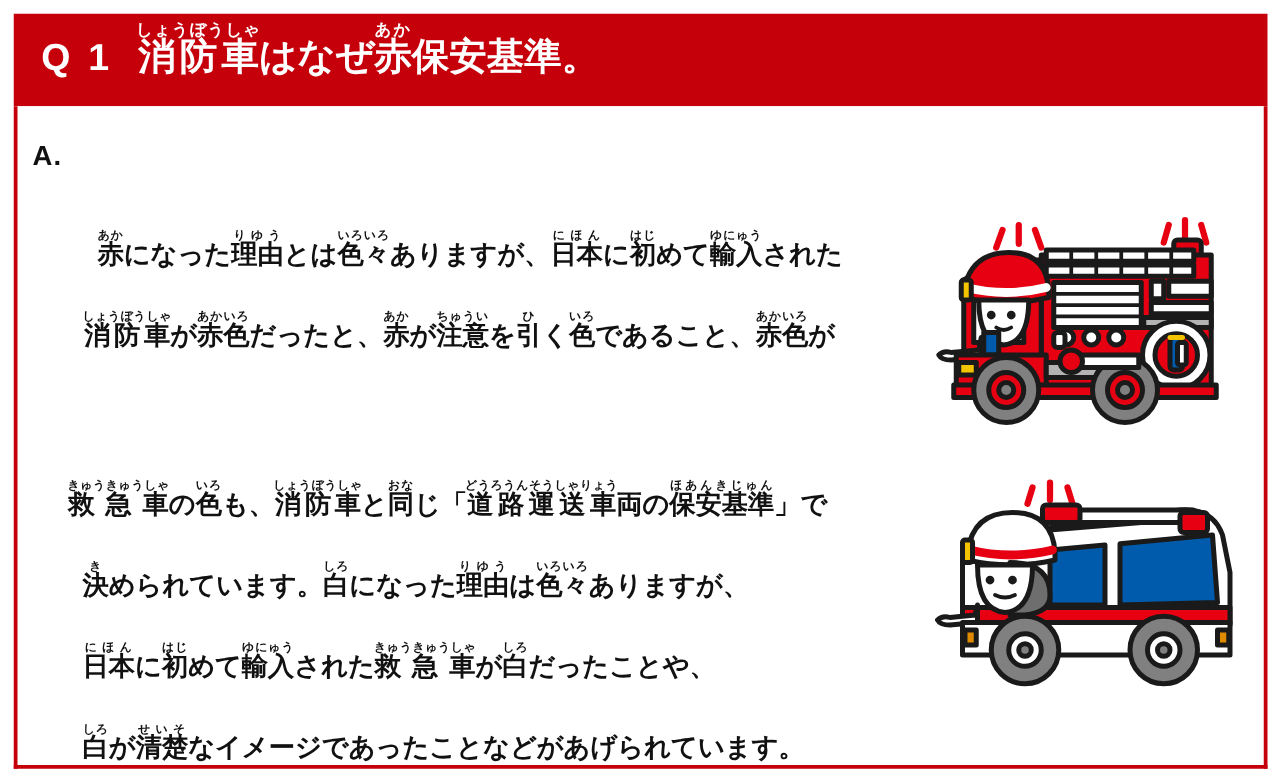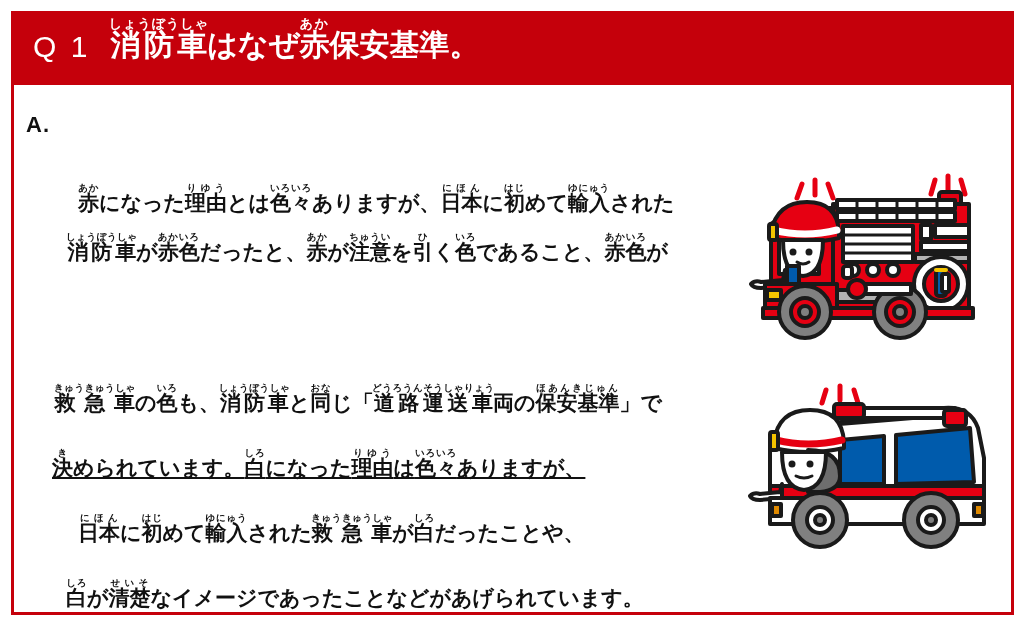--- a/index.html
+++ b/index.html
@@ -36,21 +36,21 @@
   .header-text {
     position: absolute;
     left: 22px;
     top: 6px;
     color: #ffffff;
     white-space: nowrap;
   }
   .qlabel {
     display: inline-block;
     font-size: 30px;
-    font-weight: 400;
+    font-weight: 700;
     letter-spacing: 3px;
     vertical-align: bottom;
     padding-bottom: 2px;
   }
 
   
   .body-frame {
     position: absolute;
     left: 11px;
     top: 85px;
@@ -114,34 +114,34 @@
 
   <div class="body-frame"></div>
 
   <div class="a-label">A.</div>
 
 
   <div class="ruby-line" style="left:78px; top:183px;">
     <ruby>赤<rt>あか</rt></ruby><span>になった</span><ruby>理由<rt>りゆう</rt></ruby><span>とは</span><ruby>色々<rt>いろいろ</rt></ruby><span>ありますが、</span><ruby>日本<rt>にほん</rt></ruby><span>に</span><ruby>初<rt>はじ</rt></ruby><span>めて</span><ruby>輸入<rt>ゆにゅう</rt></ruby><span>された</span>
   </div>
 
-  <div class="ruby-line" style="left:66px; top:232px;">
+  <div class="ruby-line" style="left:66px; top:248px;">
     <ruby>消防車<rt>しょうぼうしゃ</rt></ruby><span>が</span><ruby>赤色<rt>あかいろ</rt></ruby><span>だったと、</span><ruby>赤<rt>あか</rt></ruby><span>が</span><ruby>注意<rt>ちゅうい</rt></ruby><span>を</span><ruby>引<rt>ひ</rt></ruby><span>く</span><ruby>色<rt>いろ</rt></ruby><span>であること、</span><ruby>赤色<rt>あかいろ</rt></ruby><span>が</span>
   </div>
 
 
   <div class="ruby-line" style="left:54px; top:383px;">
     <ruby>救 急 車<rt>きゅうきゅうしゃ</rt></ruby><span>の</span><ruby>色<rt>いろ</rt></ruby><span>も、</span><ruby>消防車<rt>しょうぼうしゃ</rt></ruby><span>と</span><ruby>同<rt>おな</rt></ruby><span>じ「</span><ruby>道路運送車<rt>どうろうんそうしゃりょう</rt></ruby><span>両</span><span>の</span><ruby>保安基準<rt>ほあんきじゅん</rt></ruby><span>」で</span>
   </div>
 
-  <div class="ruby-line" style="left:52px; top:448px;text-decoration:underline;">
+  <div class="ruby-line" style="left:66px; top:448px;">
     <ruby>決<rt>き</rt></ruby><span>められています。</span><ruby>白<rt>しろ</rt></ruby><span>になった</span><ruby>理由<rt>りゆう</rt></ruby><span>は</span><ruby>色々<rt>いろいろ</rt></ruby><span>ありますが、</span>
   </div>
 
-  <div class="ruby-line" style="left:66px; top:513px;margin-left:12px;">
+  <div class="ruby-line" style="left:66px; top:513px;">
     <ruby>日本<rt>にほん</rt></ruby><span>に</span><ruby>初<rt>はじ</rt></ruby><span>めて</span><ruby>輸入<rt>ゆにゅう</rt></ruby><span>された</span><ruby>救 急 車<rt>きゅうきゅうしゃ</rt></ruby><span>が</span><ruby>白<rt>しろ</rt></ruby><span>だったことや、</span>
   </div>
 
   <div class="ruby-line" style="left:66px; top:578px;">
     <ruby>白<rt>しろ</rt></ruby><span>が</span><ruby>清楚<rt>せいそ</rt></ruby><span>なイメージであったことなどがあげられています。</span>
   </div>
 
   <div class="illus" style="left:745px; top:162px;">
     <svg width="265" height="180" viewBox="0 0 265 180" xmlns="http://www.w3.org/2000/svg">
       <g stroke="#1A1A1A" stroke-width="4" stroke-linejoin="round" stroke-linecap="round" fill="none">

